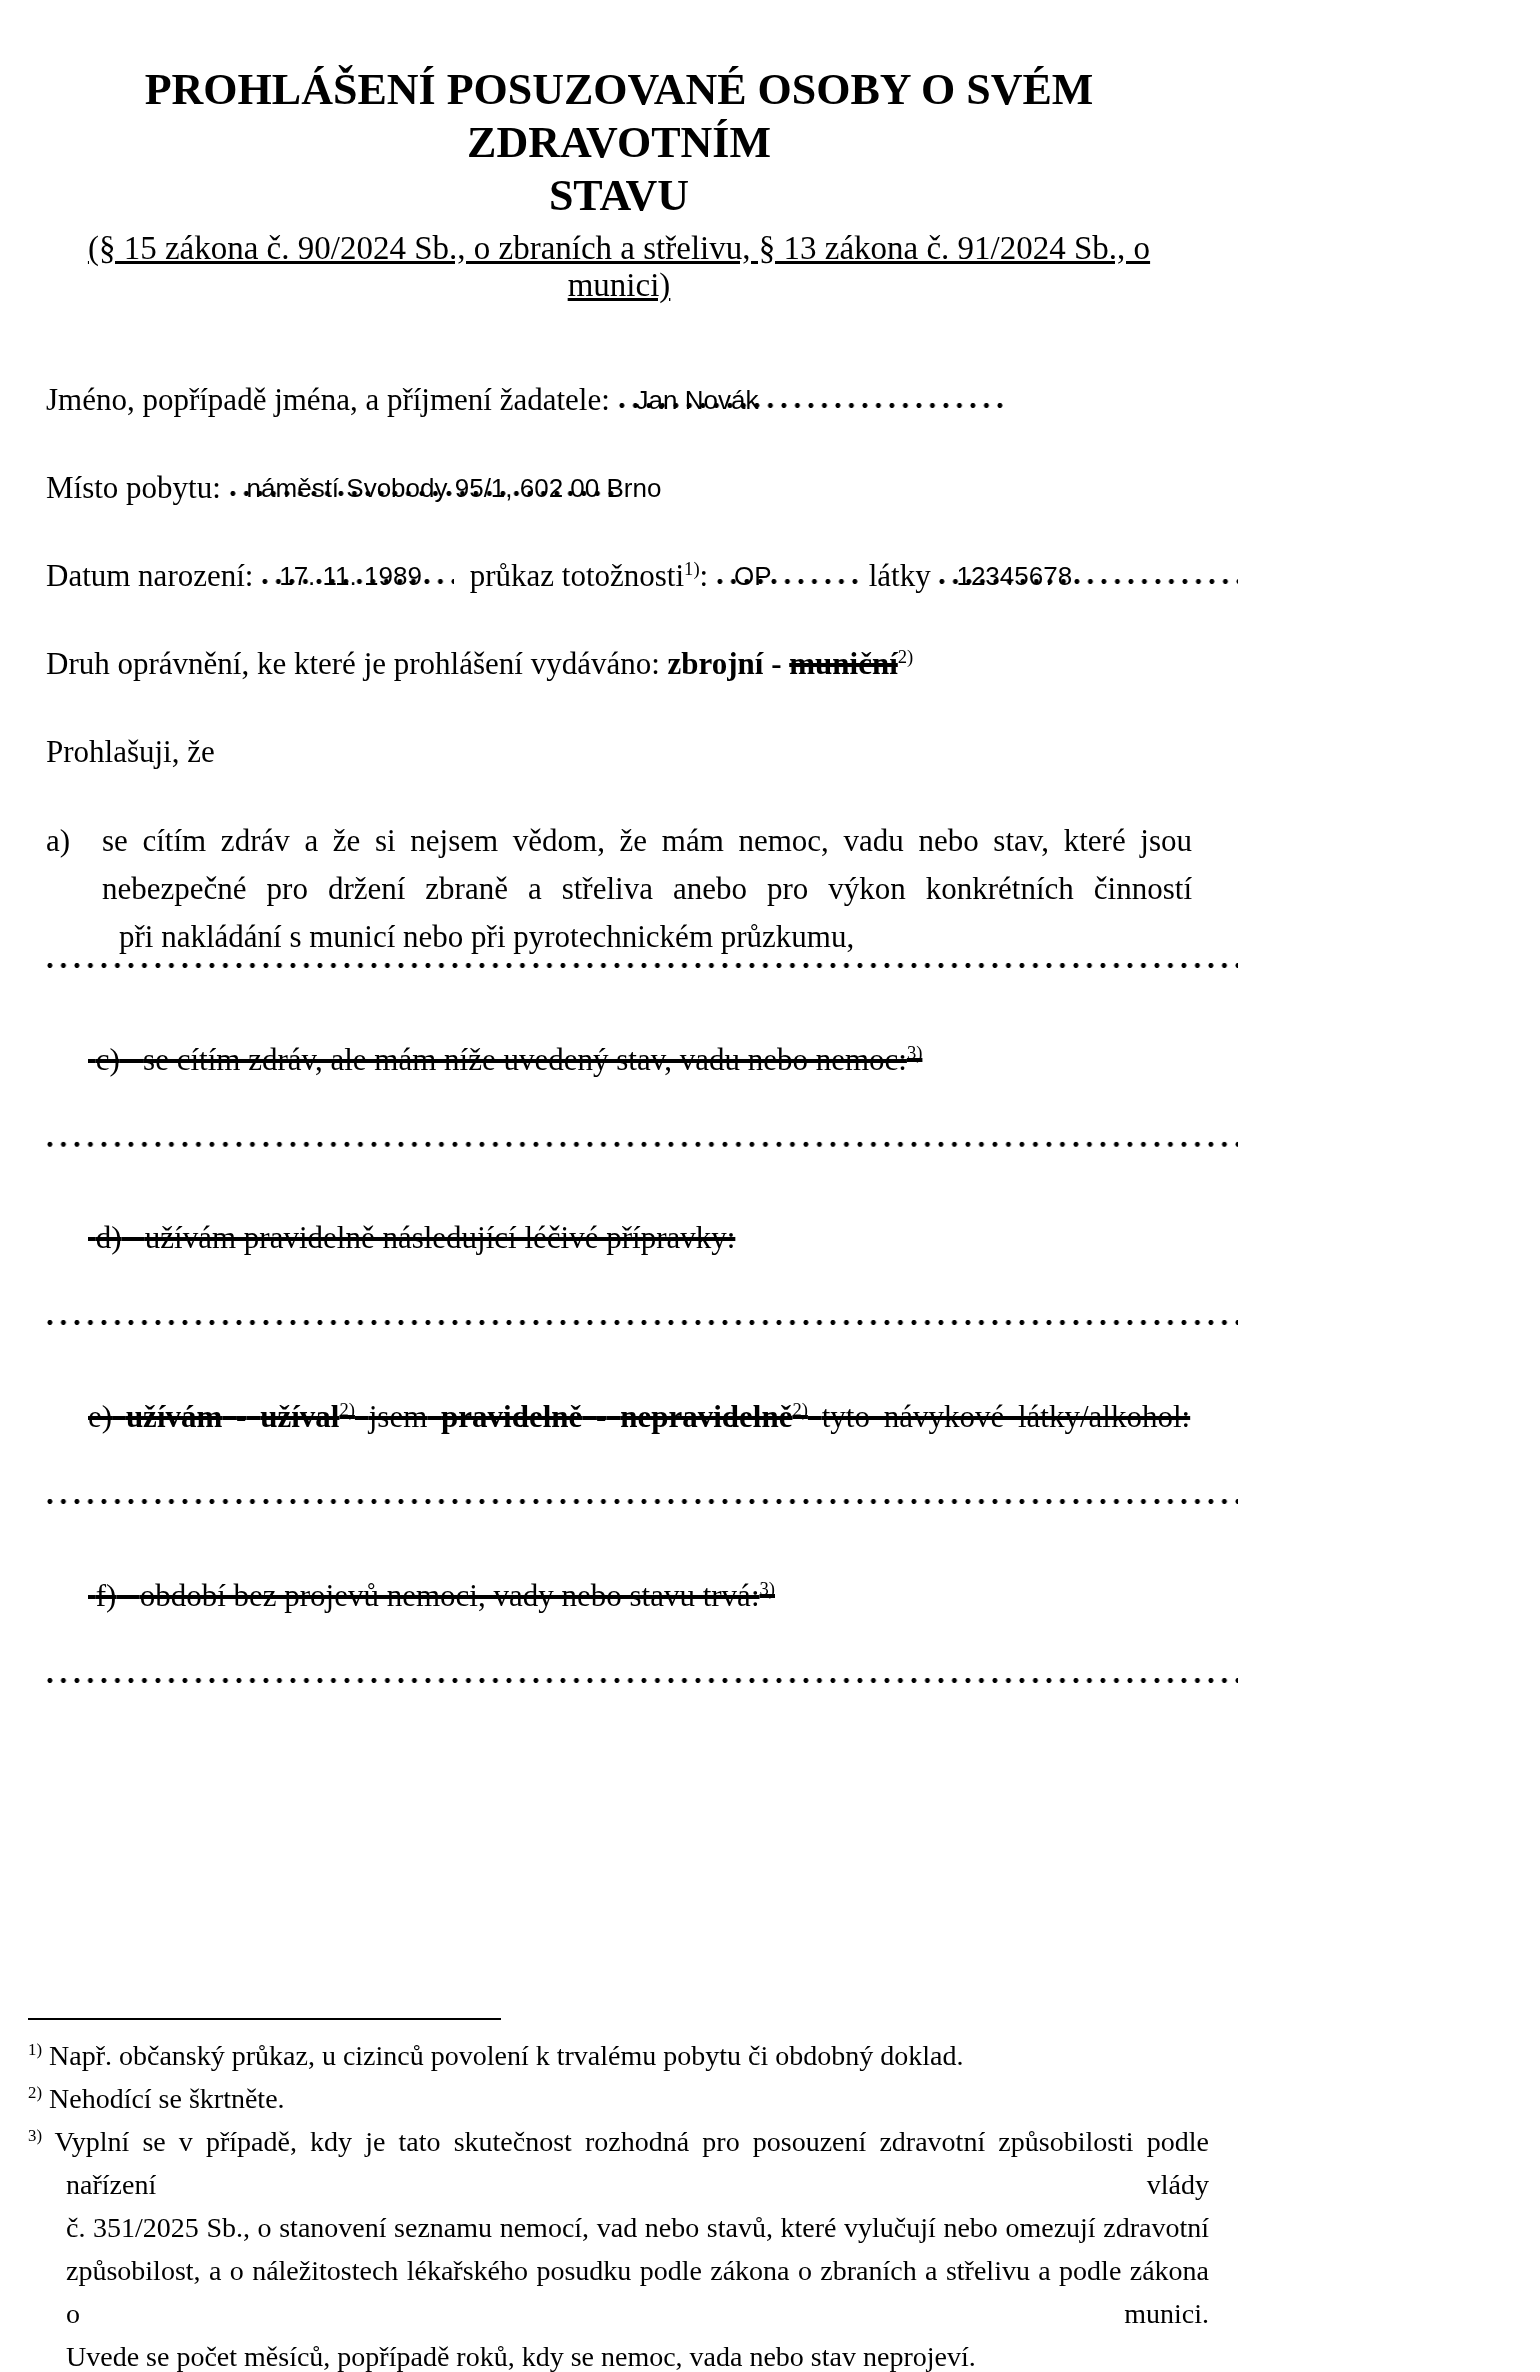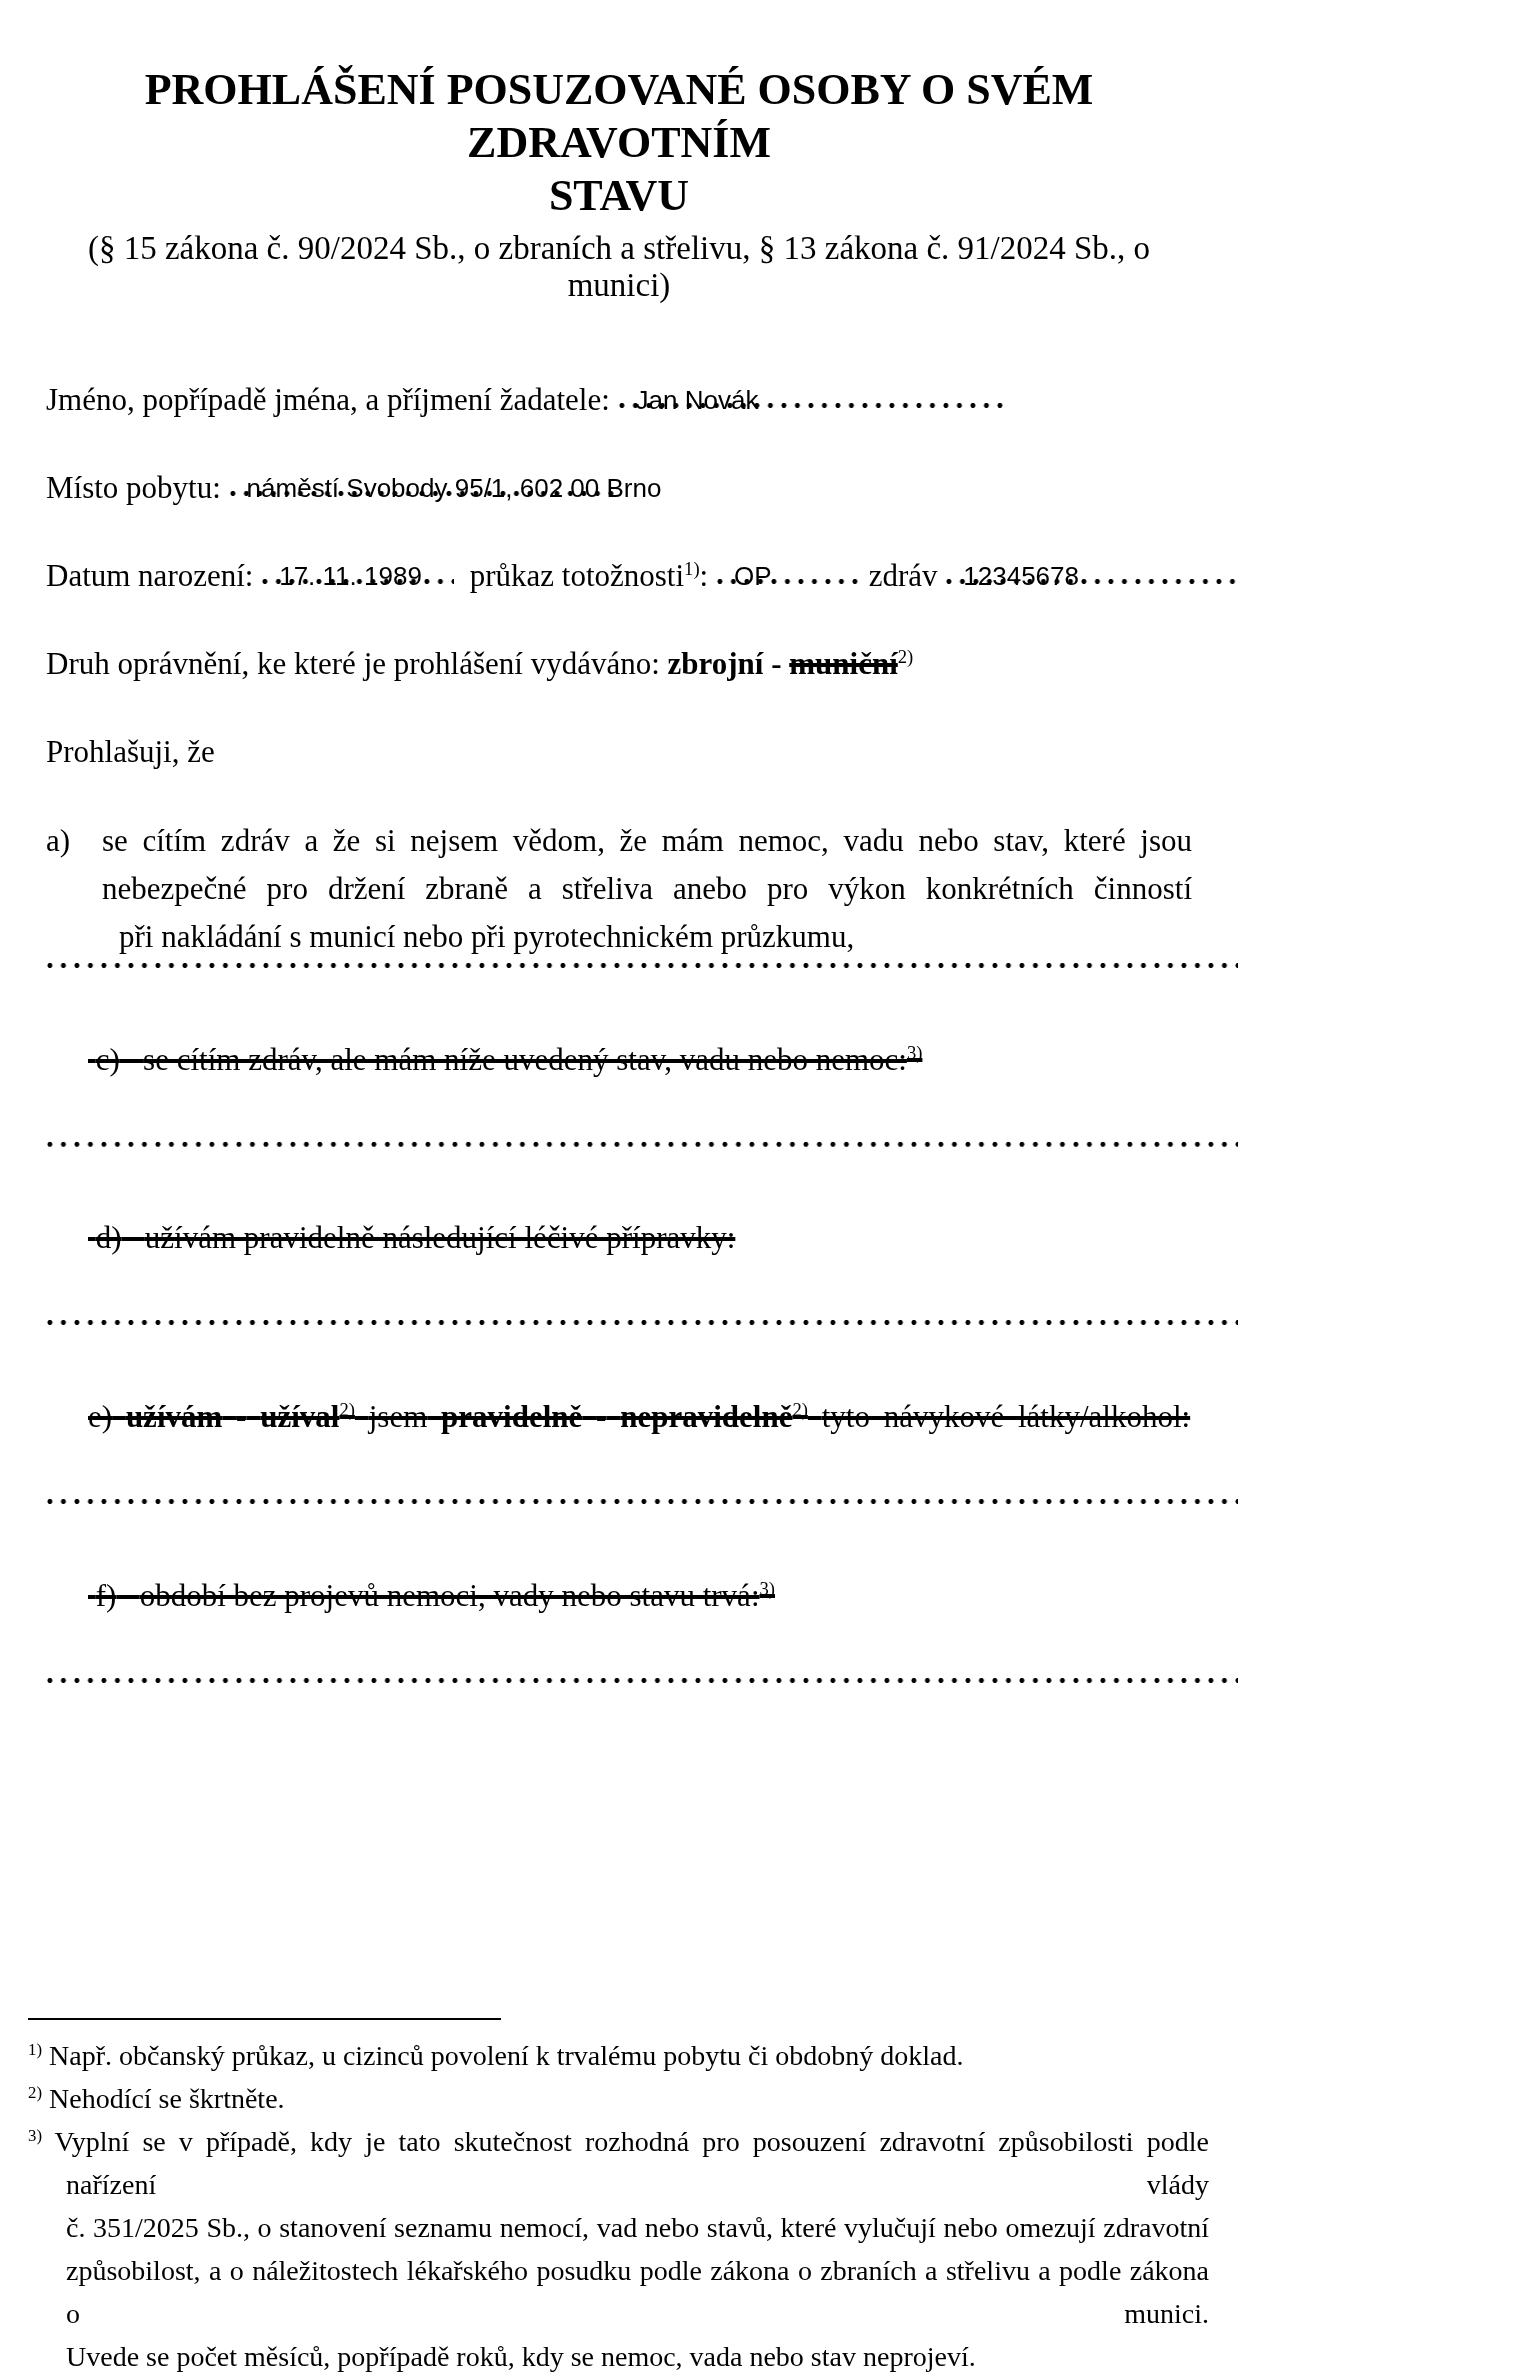--- a/index.html
+++ b/index.html
@@ -12,21 +12,21 @@
     overflow:hidden;
   }
   .content { padding:64px 46px 0 46px; }
 
   
   .title {
     text-align:center; font-weight:bold;
     font-size:44px; line-height:1.2;
   }
   .subtitle {
-    text-align:center; font-size:33px; margin-top:7.7px;
+    text-align:center; font-size:33px; margin-top:7.7px;text-decoration:underline;
   }
 
   
   .fields { margin-top:73px; }
   .fieldline { line-height:46px; margin-bottom:42px; white-space:nowrap; }
 
   .fillfield { display:inline-block; position:relative; vertical-align:baseline; }
   .dots {
     display:inline-block; height:8.7px;
     background-image: radial-gradient(circle at 3.9px 4.3px, #000 2.1px, rgba(0,0,0,0) 2.8px);
@@ -97,21 +97,21 @@
       <div class="fieldline">
         <span>Místo pobytu:</span>
         <span class="fillfield"><span class="dots" style="width:386px"></span><span class="fill">náměstí Svobody 95/1, 602 00 Brno</span></span>
       </div>
 
       <div class="fieldline">
         <span>Datum narození:</span>
         <span class="fillfield"><span class="dots" style="width:193px"></span><span class="fill">17. 11. 1989</span></span>&nbsp;
         <span>průkaz totožnosti</span><sup class="fnref">1)</sup><span>:</span>
         <span class="fillfield"><span class="dots" style="width:145px"></span><span class="fill">OP</span></span>
-        <span>zdráv</span>
+        <span>látky</span>
         <span class="fillfield"><span class="dots" style="width:328px"></span><span class="fill">12345678</span></span>
       </div>
 
       <div class="fieldline">
         <span>Druh oprávnění, ke které je prohlášení vydáváno:</span>
         <span class="bold">zbrojní</span>
         <span class="bold">-</span>
         <span class="bold struck">muniční</span><sup class="fnref">2)</sup>
       </div>
 

